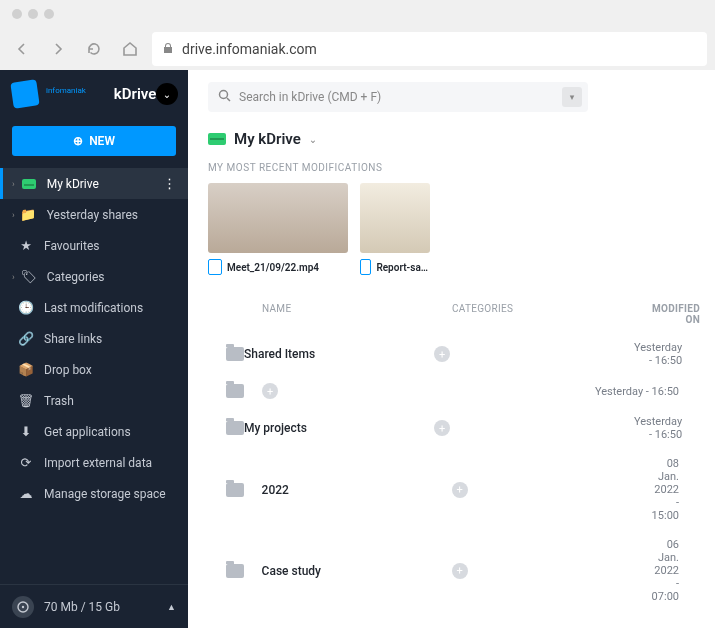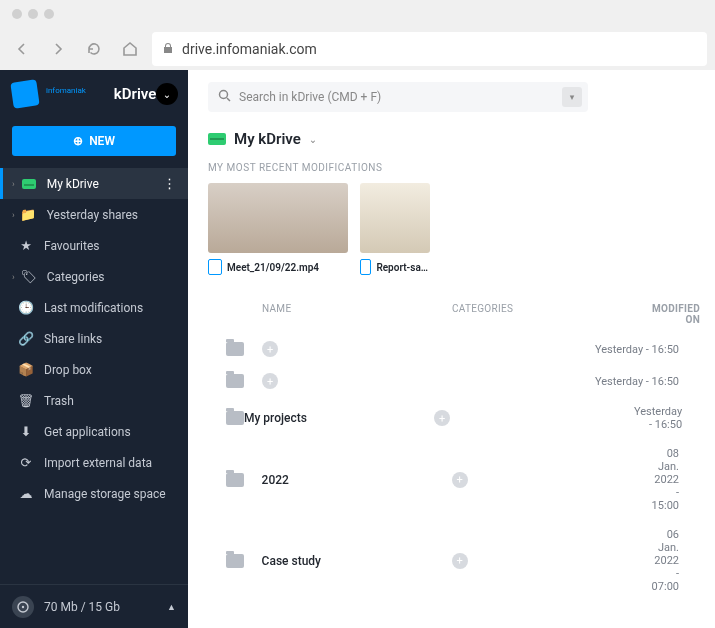--- a/index.html
+++ b/index.html
@@ -243,20 +243,21 @@
     <div class="table-head">
       <span class="col-name">NAME</span>
       <span class="col-cat">CATEGORIES</span>
       <span class="col-mod">MODIFIED ON</span>
     </div>
     <div class="rows" id="rows">
         <div class="row">
           <span class="row-icon">
             <span class="folder-icon"></span>
           </span>
+          <span class="row-name">Shared Items</span>
           <span class="row-cat">
             <span class="cat-plus">+</span>
           </span>
           <span class="row-mod">Yesterday - 16:50</span>
         </div>
         <div class="row">
           <span class="row-icon">
             <span class="folder-icon"></span>
           </span>
           <span class="row-cat">

